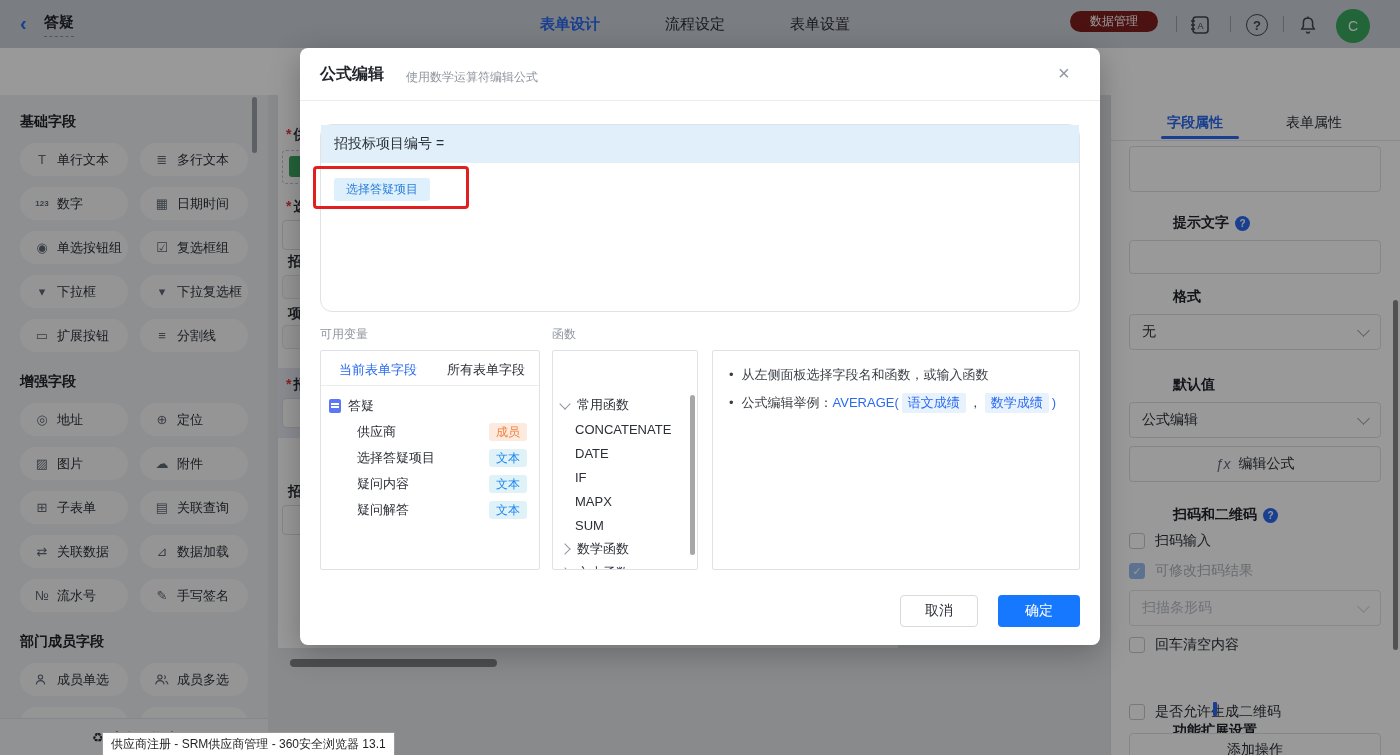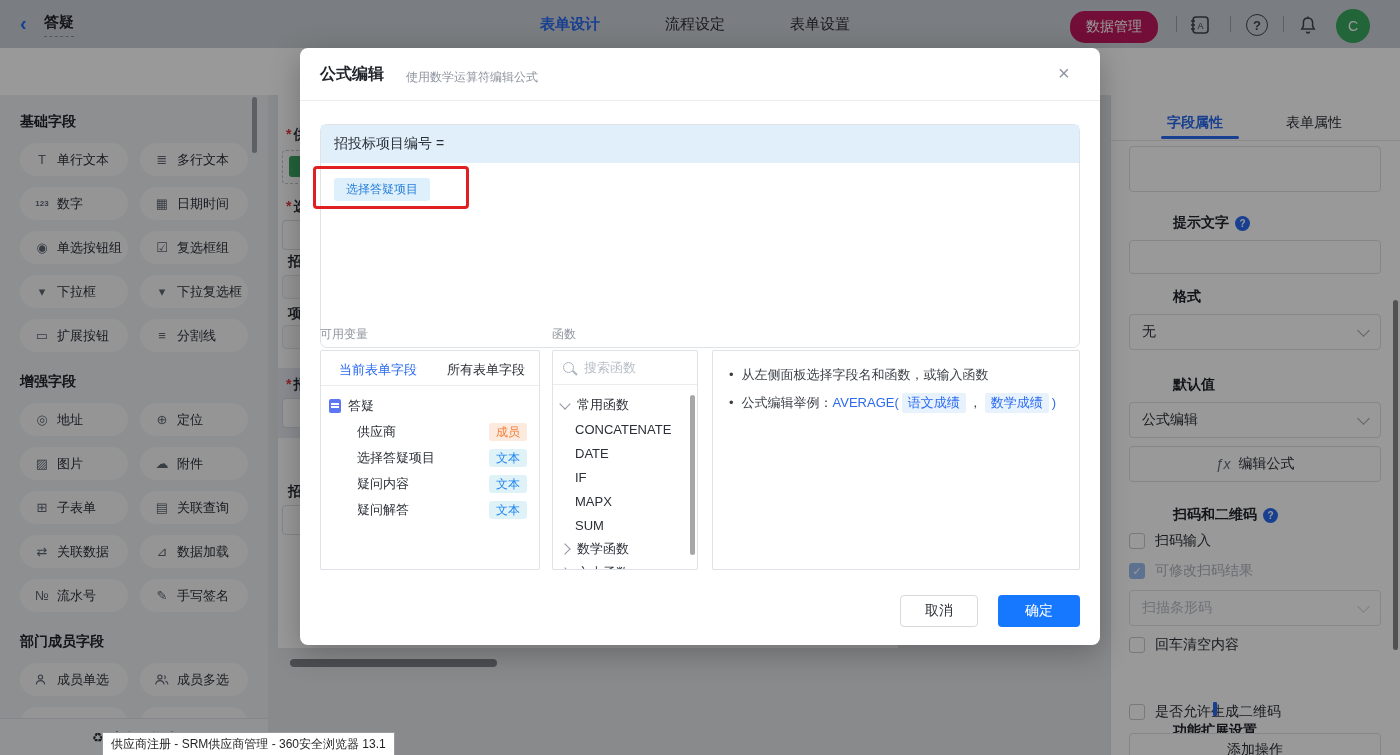--- a/index.html
+++ b/index.html
@@ -5,22 +5,22 @@
   html,body{margin:0;padding:0;background:#555;}
   .stage{position:relative;width:1400px;height:755px;overflow:hidden;
          font-family:"Liberation Sans","DejaVu Sans",sans-serif;color:#2b2f36;background:#e4e6ea;}
   .abs{position:absolute;}
   
   .topbar{left:0;top:0;width:1400px;height:48px;background:#ccd0d7;}
   .back-arrow{left:20px;top:11px;font-size:20px;color:#2a6af0;font-weight:bold;line-height:24px;}
   .back-title{left:44px;top:13px;font-size:15px;font-weight:700;color:#20242b;border-bottom:1px dashed #8b9099;padding-bottom:4px;}
   .nav-tab{top:15px;font-size:15px;color:#2b2f36;}
   .nav-tab.active{color:#2a6af0;font-weight:600;}
-  .pill-green{left:1070px;top:11px;width:88px;height:32px;background:#be185d;border-radius:15px;color:#fff;
-              font-size:14px;display:flex;align-items:center;justify-content:center;}
+  .pill-green{left:1070px;top:11px;width:88px;height:21px;background:#7f1d1d;border-radius:15px;color:#fff;
+              font-size:12px;display:flex;align-items:center;justify-content:center;}
   .tb-sep{top:16px;width:1px;height:16px;background:#9aa0a8;}
   .tb-icon{top:13px;width:24px;height:24px;display:flex;align-items:center;justify-content:center;}
   .help-circle{width:20px;height:20px;border:1.6px solid #40454d;border-radius:50%;font-size:13px;color:#40454d;
                display:flex;align-items:center;justify-content:center;font-weight:600;}
   .avatar{left:1336px;top:9px;width:34px;height:34px;border-radius:50%;background:#3aa860;color:#fff;
           font-size:14px;display:flex;align-items:center;justify-content:center;}
   
   .toolbar{left:0;top:48px;width:1400px;height:47px;background:#ffffff;border-bottom:1px solid #e6e8eb;}
   .tool-item{top:64px;font-size:13px;color:#2a6af0;display:flex;align-items:center;gap:6px;}
   .btn-preview{left:1175px;top:61px;width:70px;height:28px;border:1px solid #2a6af0;border-radius:15px;background:#fff;
@@ -70,21 +70,21 @@
   .btn-ghost{display:flex;align-items:center;justify-content:center;gap:8px;font-size:14px;color:#2b2f36;}
   .props-scroll{left:282px;top:205px;width:5px;height:350px;background:#888;border-radius:3px;}
   
   .overlay{left:0;top:0;width:1400px;height:755px;background:rgba(0,0,0,0.40);z-index:10;}
   .modal{left:300px;top:48px;width:800px;height:597px;background:#fff;border-radius:8px;z-index:20;
          box-shadow:0 8px 30px rgba(0,0,0,0.25);}
   .m-title{left:20px;top:16px;font-size:16px;font-weight:700;color:#20242b;}
   .m-sub{left:106px;top:21px;font-size:12px;color:#8f959e;}
   .m-close{left:758px;top:14px;font-size:20px;color:#8f959e;}
   .m-divider{left:0;top:52px;width:800px;height:1px;background:#ececec;}
-  .formula-box{left:20px;top:76px;width:760px;height:224px;border:1px solid #dfe3e8;border-radius:7px;box-sizing:border-box;}
+  .formula-box{left:20px;top:76px;width:760px;height:188px;border:1px solid #dfe3e8;border-radius:12px;box-sizing:border-box;}
   .formula-strip{left:0;top:0;width:758px;height:38px;background:#e1effb;display:flex;align-items:center;padding-left:13px;box-sizing:border-box;
                  font-size:14px;color:#2b2f36;}
   .formula-chip{left:13px;top:53px;height:23px;background:#dff0fd;border-radius:3px;color:#2a7fd9;font-size:12px;
                 display:flex;align-items:center;padding:0 12px;}
   .sect-label{font-size:12px;color:#8f959e;}
   .panel{border:1px solid #dfe3e8;border-radius:2px;background:#fff;box-sizing:border-box;overflow:hidden;}
   .vtab{top:10px;font-size:13px;}
   .vtab.active{color:#2a6af0;}
   .vtabs-line{left:0;top:34px;width:100%;height:1px;background:#ececec;}
   .tree-row{left:0;width:100%;height:26px;display:flex;align-items:center;font-size:13px;color:#2b2f36;box-sizing:border-box;}
@@ -448,24 +448,20 @@
         <span>疑问内容</span>
         <span class="badge text">文本</span>
         </div>
       <div class="abs tree-row" style="top:146px;padding-left:36px;">
         <span>疑问解答</span>
         <span class="badge text">文本</span>
         </div>
     </div>
 
     <div class="abs panel" style="left:252px;top:302px;width:146px;height:220px;">
-      <div class="abs" style="left:0;top:0;width:100%;height:34px;border-bottom:1px solid #ececec;display:flex;align-items:center;gap:8px;padding-left:10px;box-sizing:border-box;">
-        <span class="mag"></span>
-        <input class="search-input" placeholder="搜索函数" style="">
-      </div>
       <div class="abs fn-row" style="top:42px;">
         <span class="caret-d"></span>
         <span>常用函数</span>
         </div>
       <div class="abs fn-row" style="top:66px;padding-left:22px;">
           <span>CONCATENATE</span>
         </div>
       <div class="abs fn-row" style="top:90px;padding-left:22px;">
           <span>DATE</span>
         </div>

